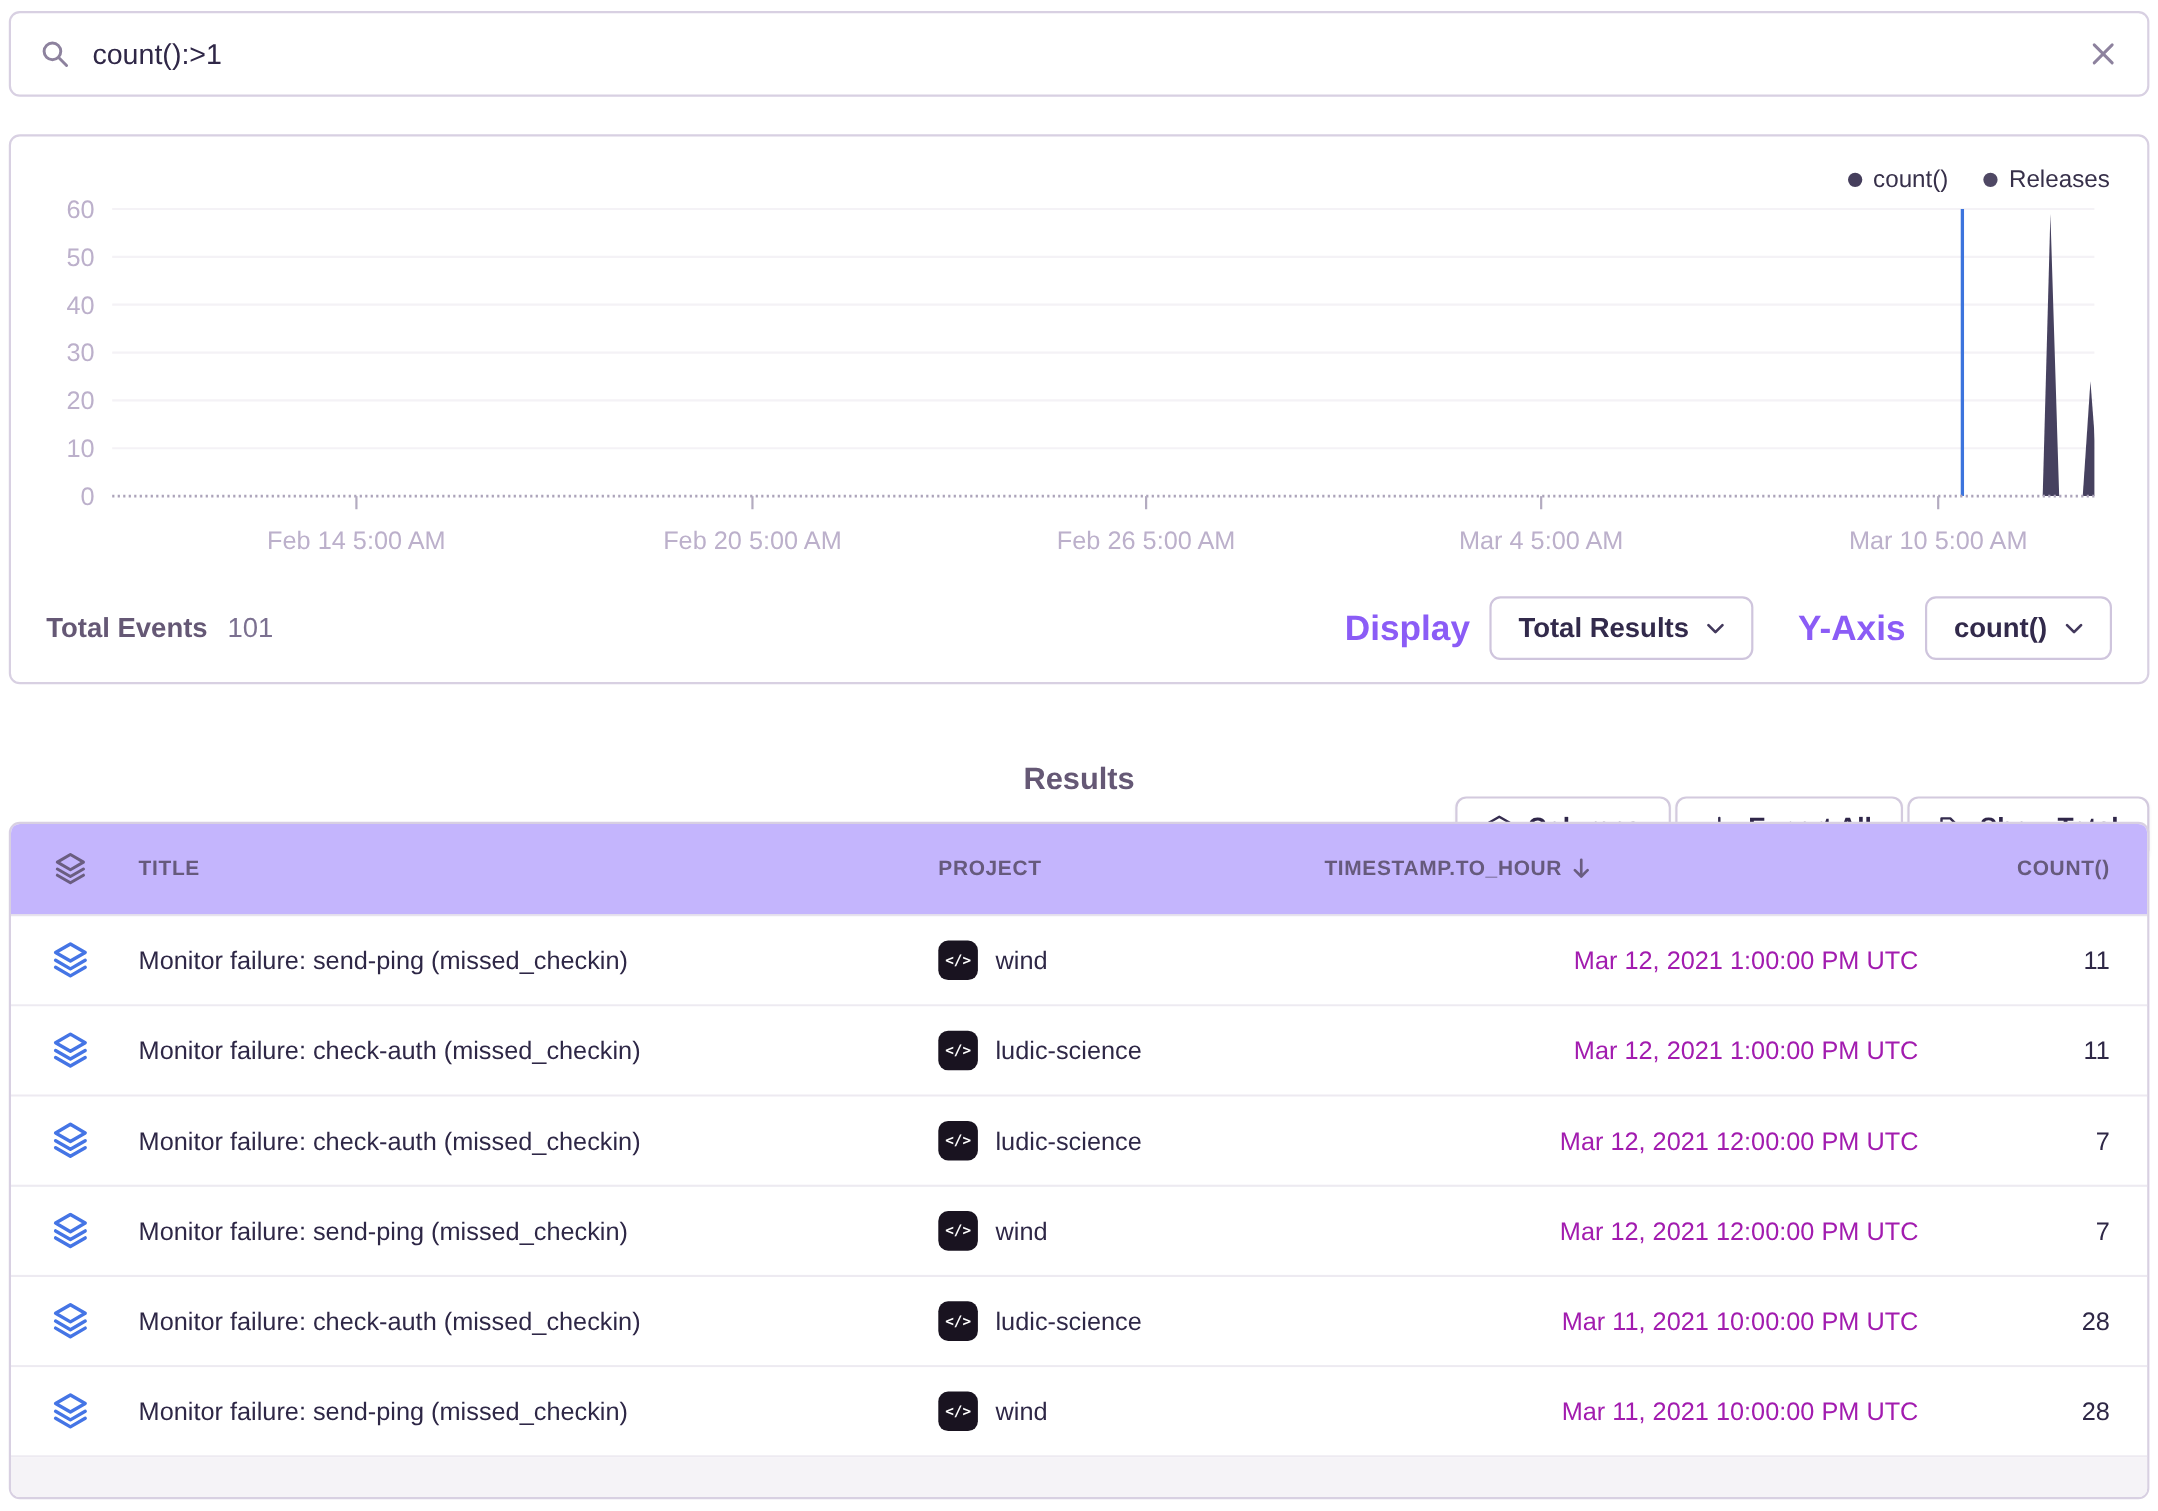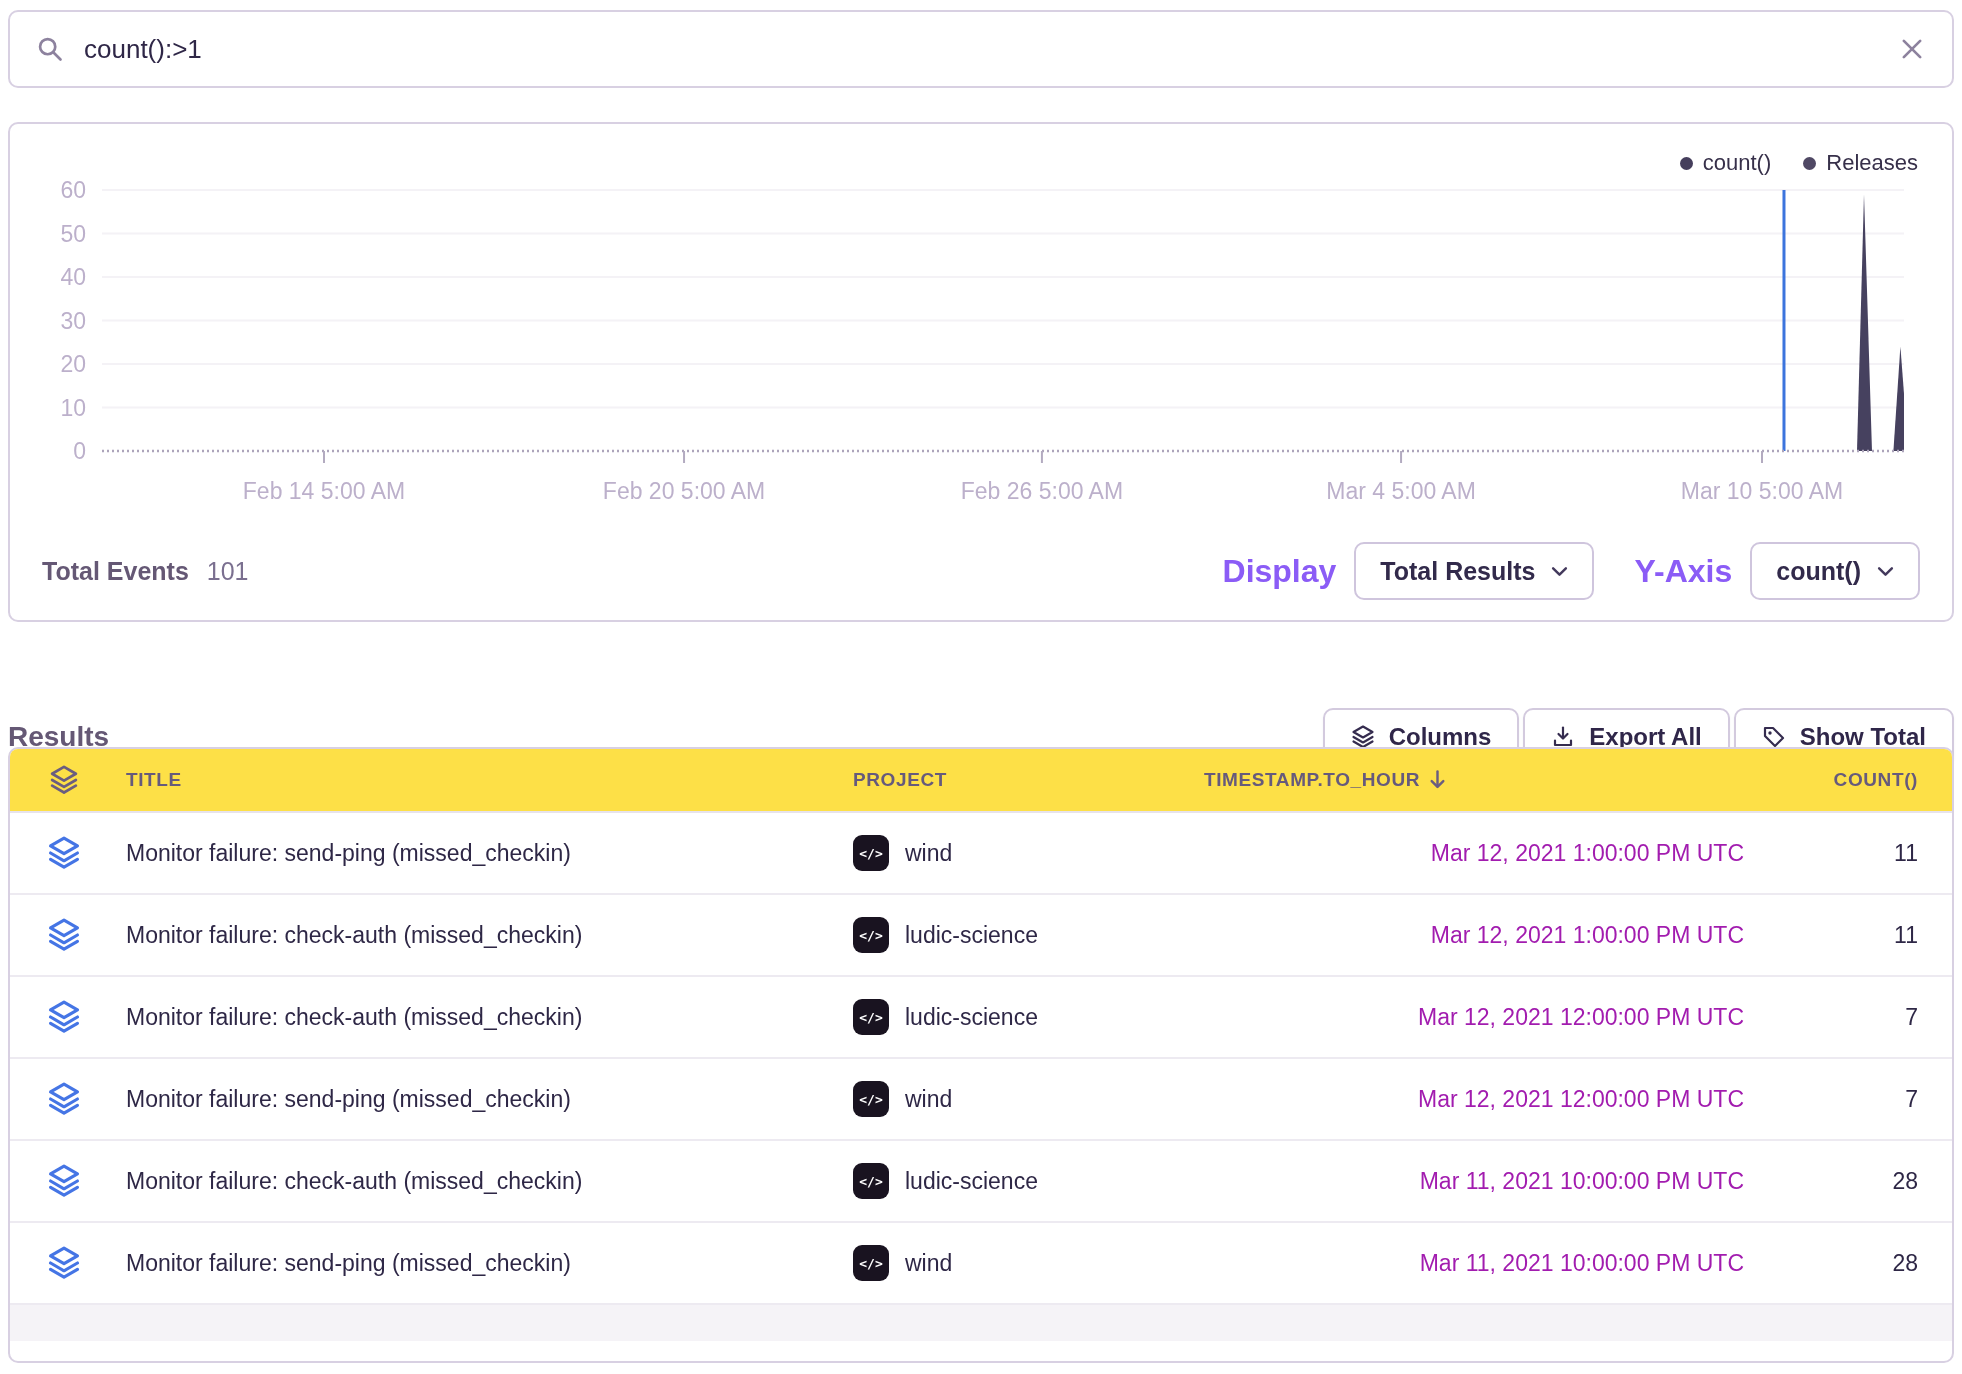--- a/index.html
+++ b/index.html
@@ -29,33 +29,33 @@
     display:flex; align-items:center; padding:0 32px; }
   .metric-label { font-size:25px; font-weight:bold; color:#655875; }
   .metric-value { font-size:25px; color:#7b7090; margin-left:18px; }
   .spacer { flex:1; }
   .ctrl-label { font-size:32px; font-weight:bold; color:#8b5cf6; margin-left:40px; }
   .dropdown-btn { display:flex; align-items:center; gap:16px; height:58px; padding:0 24px;
     border:2px solid #cfc5dd; border-radius:10px; background:#fff; font-size:25px; font-weight:600;
     color:#322a4b; margin-left:18px; cursor:pointer; font-family:inherit; }
 
   
-  .results-bar { position:absolute; left:8px; top:707px; width:1946px; height:60px;
-    display:flex; align-items:center; }
+  .results-bar { position:absolute; left:8px; top:692px; width:1946px; height:60px;
+    display:flex; align-items:center;flex-direction:column; }
   .results-title { font-size:28px; font-weight:bold; color:#655875; }
   .btn-group { margin-left:auto; display:flex; gap:4px; }
   .action-btn { display:flex; align-items:center; gap:14px; height:58px; padding:0 26px;
     border:2px solid #d3cade; border-radius:10px; background:#fff; font-size:24px; font-weight:700;
     color:#2f2649; font-family:inherit; cursor:pointer; box-shadow:0 2px 3px rgba(40,30,70,0.05); }
   .action-btn svg { color:#352c4f; }
 
   
   .table-panel { position:absolute; left:8px; top:747px; width:1946px; height:616px; overflow:hidden; }
   .thead, .trow { display:grid; grid-template-columns:108px 735px 351px 540px 1fr; align-items:center; }
-  .thead { height:64px; background:#fde047; border-bottom:2px solid #e7e3ec;
+  .thead { height:84px; background:#c4b5fd; border-bottom:2px solid #e7e3ec;
     font-size:19px; font-weight:bold; letter-spacing:0.6px; color:#665a7c; }
   .trow { height:82px; border-bottom:2px solid #edeaf1; font-size:23px; color:#2e2746; background:#fff; }
   .cell-icon { justify-self:center; display:flex; }
   .cell-title, .th-title { padding-left:8px; }
   .th-timestamp { display:flex; align-items:center; gap:8px; }
   .cell-count, .th-count { text-align:right; padding-right:34px; }
   .cell-project { display:flex; align-items:center; gap:16px; }
   .proj-badge { width:36px; height:36px; border-radius:9px; background:#191320; color:#fff;
     display:flex; align-items:center; justify-content:center;
     font-family:"DejaVu Sans Mono", monospace; font-size:13px; font-weight:bold; flex:none; }

